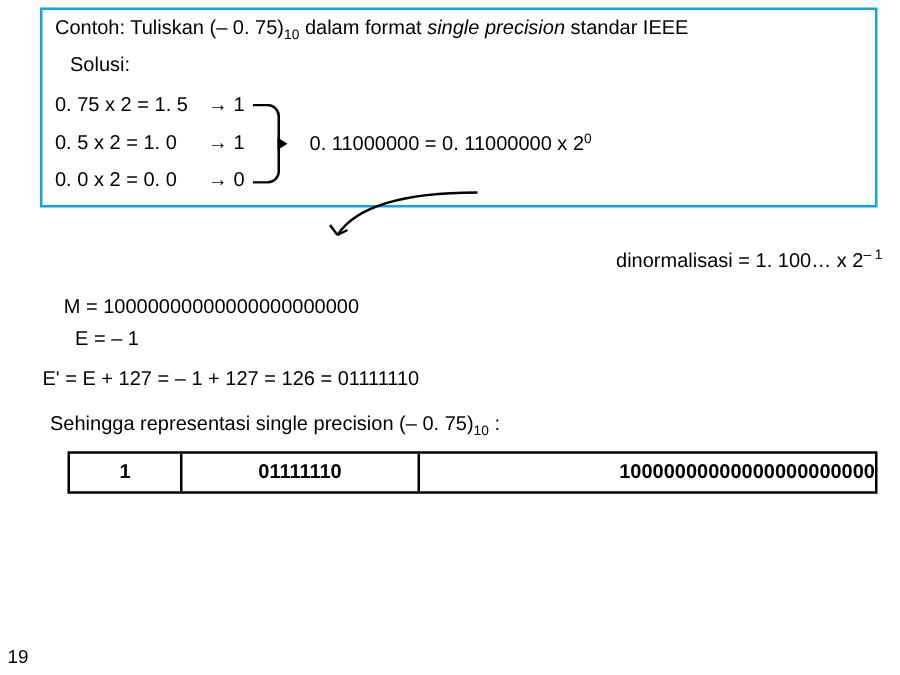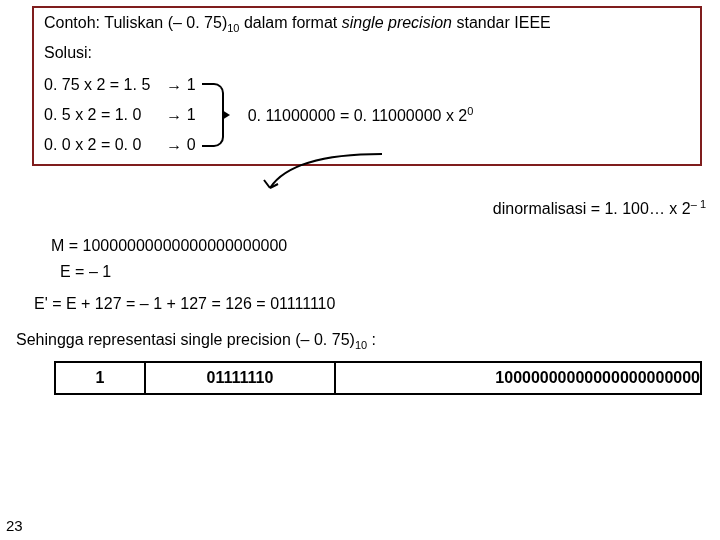--- a/index.html
+++ b/index.html
@@ -7,27 +7,27 @@
     width: 720px;
     height: 540px;
     background: #fff;
     font-family: Arial, Helvetica, sans-serif;
     font-size: 16px;
     color: #000;
     position: relative;
     padding: 6px 14px 0 14px;
   }
   .example-box {
-    border: 2px solid #7f1d1d;
+    border: 2px solid #0ea5e9;
     padding: 6px 10px 10px 10px;
     margin-left: 18px;
     margin-right: 4px;
   }
   .title-line { margin-bottom: 10px; }
-  .solusi { margin-top: 6px; }
+  .solusi { margin-top: 6px; margin-left: 12px; }
   .bullet-row { display: flex; align-items: center; gap: 6px; }
   .arrow-bullet {
     width: 0; height: 0;
     border-left: 9px solid #000;
     border-top: 5px solid transparent;
     border-bottom: 5px solid transparent;
     position: relative;
   }
   .arrow-bullet::before {
     content: "";
@@ -83,21 +83,21 @@
     width: 140px; height: 46px;
   }
   .normal-text {
     margin-left: 260px;
     padding-top: 18px;
     text-align: right;
   }
   .mline { margin-left: 37px; margin-top: 18px; }
   .eline { margin-left: 46px; margin-top: 8px; }
   .eprime { margin-left: 20px; margin-top: 14px; }
-  .sehingga { margin-left: 2px; margin-top: 18px; }
+  .sehingga { margin-left: 26px; margin-top: 18px; }
 
   .result-table {
     border: 2px solid #000;
     display: flex;
     margin-left: 40px;
     margin-right: 4px;
     margin-top: 10px;
     font-weight: bold;
   }
   .result-table > div {
@@ -169,13 +169,13 @@
 <div class="sehingga">
   <span>Sehingga representasi single precision (– 0. 75)</span><sub>10</sub><span>  :</span>
 </div>
 
 <div class="result-table">
   <div class="cell-s">1</div>
   <div class="cell-e">01111110</div>
   <div class="cell-m">10000000000000000000000</div>
 </div>
 
-<div class="page-num">23</div>
+<div class="page-num">19</div>
 
 </body></html>

